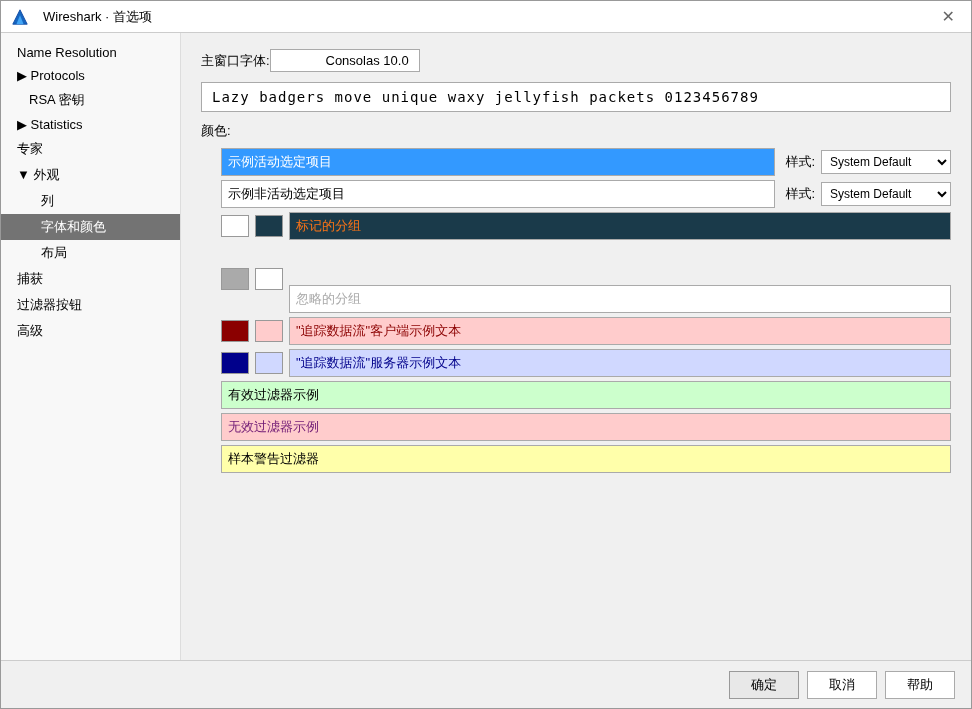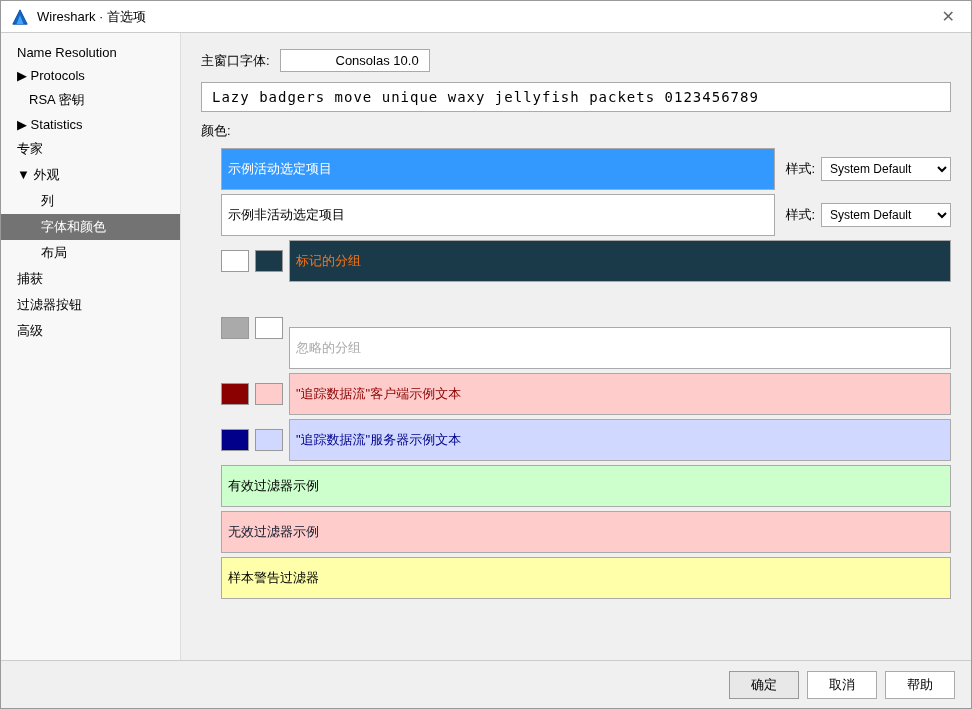--- a/index.html
+++ b/index.html
@@ -26,21 +26,21 @@
       border-bottom: 1px solid #ccc;
       height: 32px;
       display: flex;
       align-items: center;
       padding: 0 10px;
       justify-content: space-between;
     }
     .title-bar-left {
       display: flex;
       align-items: flex-start;
-      gap: 8px;
+      gap: 14px;
     }
     .title-bar-icon {
       width: 18px;
       height: 18px;
     }
     .title-bar-text {
       font-size: 13px;
       color: #000;
     }
     .title-bar-close {
@@ -76,21 +76,20 @@
     .main-panel {
       flex: 1;
       padding: 16px 20px;
       background: #f0f0f0;
       overflow-y: auto;
     }
     .font-row {
       display: flex;
       align-items: center;
       margin-bottom: 10px;
-      gap: 10px;
     }
     .font-label {
       font-size: 13px;
       color: #000;
       white-space: nowrap;
     }
     .font-value-box {
       border: 1px solid #aaa;
       background: #fff;
       padding: 3px 10px;
@@ -126,21 +125,21 @@
     }
     .color-swatch {
       width: 28px;
       height: 22px;
       border: 1px solid #999;
       flex-shrink: 0;
       cursor: pointer;
     }
     .color-row-content {
       flex: 1;
-      height: 42px;
+      height: 28px;
       border: 1px solid #aaa;
       padding: 0 6px;
       display: flex;
       align-items: center;
       font-size: 13px;
       text-align: center;
     }
     .style-label {
       font-size: 13px;
       margin-left: 4px;
@@ -257,21 +256,21 @@
           </div>
           <div class="color-row">
             <div class="color-swatch" style="background: rgb(0, 0, 139);"></div>
             <div class="color-swatch" style="background: rgb(208, 216, 255);"></div>
             <div class="color-row-content" style="background: rgb(208, 216, 255); color: rgb(0, 0, 139); border: 1px solid rgb(170, 170, 170);">"追踪数据流"服务器示例文本</div>
           </div>
           <div class="color-row">
             <div class="color-row-content" style="background: rgb(204, 255, 204); color: rgb(0, 0, 0); border: 1px solid rgb(170, 170, 170);">有效过滤器示例</div>
           </div>
           <div class="color-row">
-            <div class="color-row-content" style="background: rgb(255, 204, 204); color: #0f172a; border: 1px solid rgb(170, 170, 170);">无效过滤器示例</div>
+            <div class="color-row-content" style="background: rgb(255, 204, 204); color: #701a75; border: 1px solid rgb(170, 170, 170);">无效过滤器示例</div>
           </div>
           <div class="color-row">
             <div class="color-row-content" style="background: rgb(255, 255, 170); color: rgb(0, 0, 0); border: 1px solid rgb(170, 170, 170);">样本警告过滤器</div>
           </div>
         </div>
     </div>
   </div>
 
   <div class="bottom-bar">
     <button class="btn primary">确定</button>

